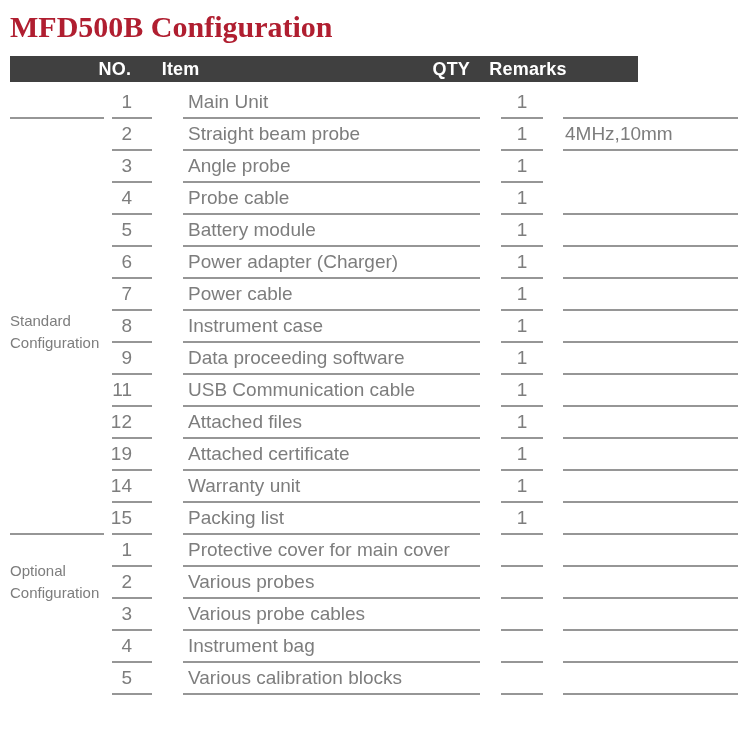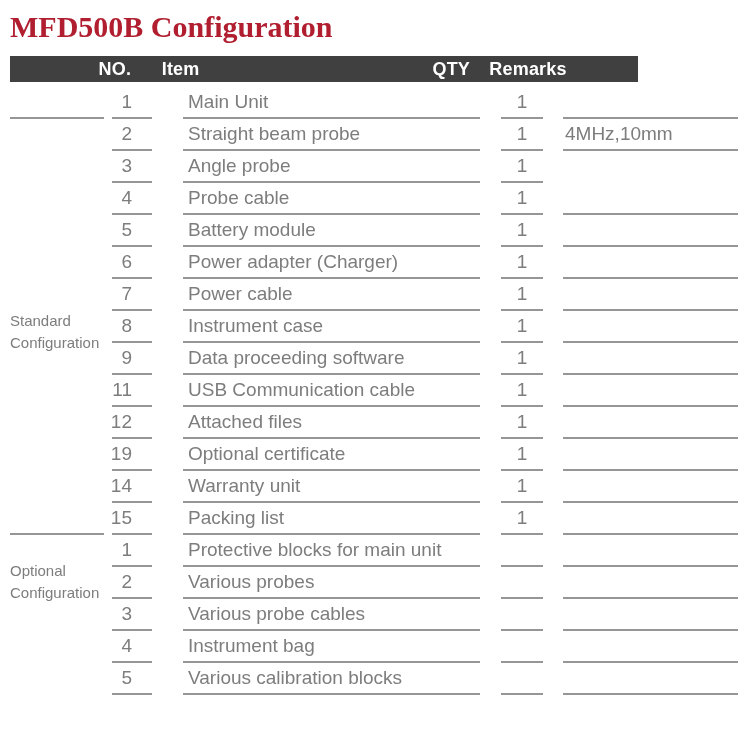--- a/index.html
+++ b/index.html
@@ -194,21 +194,21 @@
         <div class="g3"></div>
         <div class="c-qty">1</div>
         <div class="g4"></div>
         <div class="c-remarks"></div>
       </div>
       <div class="row">
         <div class="c-group"></div>
         <div class="g1"></div>
         <div class="c-no">19</div>
         <div class="g2"></div>
-        <div class="c-item">Optional certificate</div>
+        <div class="c-item">Attached certificate</div>
         <div class="g3"></div>
         <div class="c-qty">1</div>
         <div class="g4"></div>
         <div class="c-remarks"></div>
       </div>
       <div class="row">
         <div class="c-group"></div>
         <div class="g1"></div>
         <div class="c-no">14</div>
         <div class="g2"></div>
@@ -227,21 +227,21 @@
         <div class="g3"></div>
         <div class="c-qty">1</div>
         <div class="g4"></div>
         <div class="c-remarks"></div>
       </div>
       <div class="row">
         <div class="c-group"></div>
         <div class="g1"></div>
         <div class="c-no">1</div>
         <div class="g2"></div>
-        <div class="c-item">Protective blocks for main unit</div>
+        <div class="c-item">Protective cover for main cover</div>
         <div class="g3"></div>
         <div class="c-qty"></div>
         <div class="g4"></div>
         <div class="c-remarks"></div>
       </div>
       <div class="row">
         <div class="c-group"></div>
         <div class="g1"></div>
         <div class="c-no">2</div>
         <div class="g2"></div>

